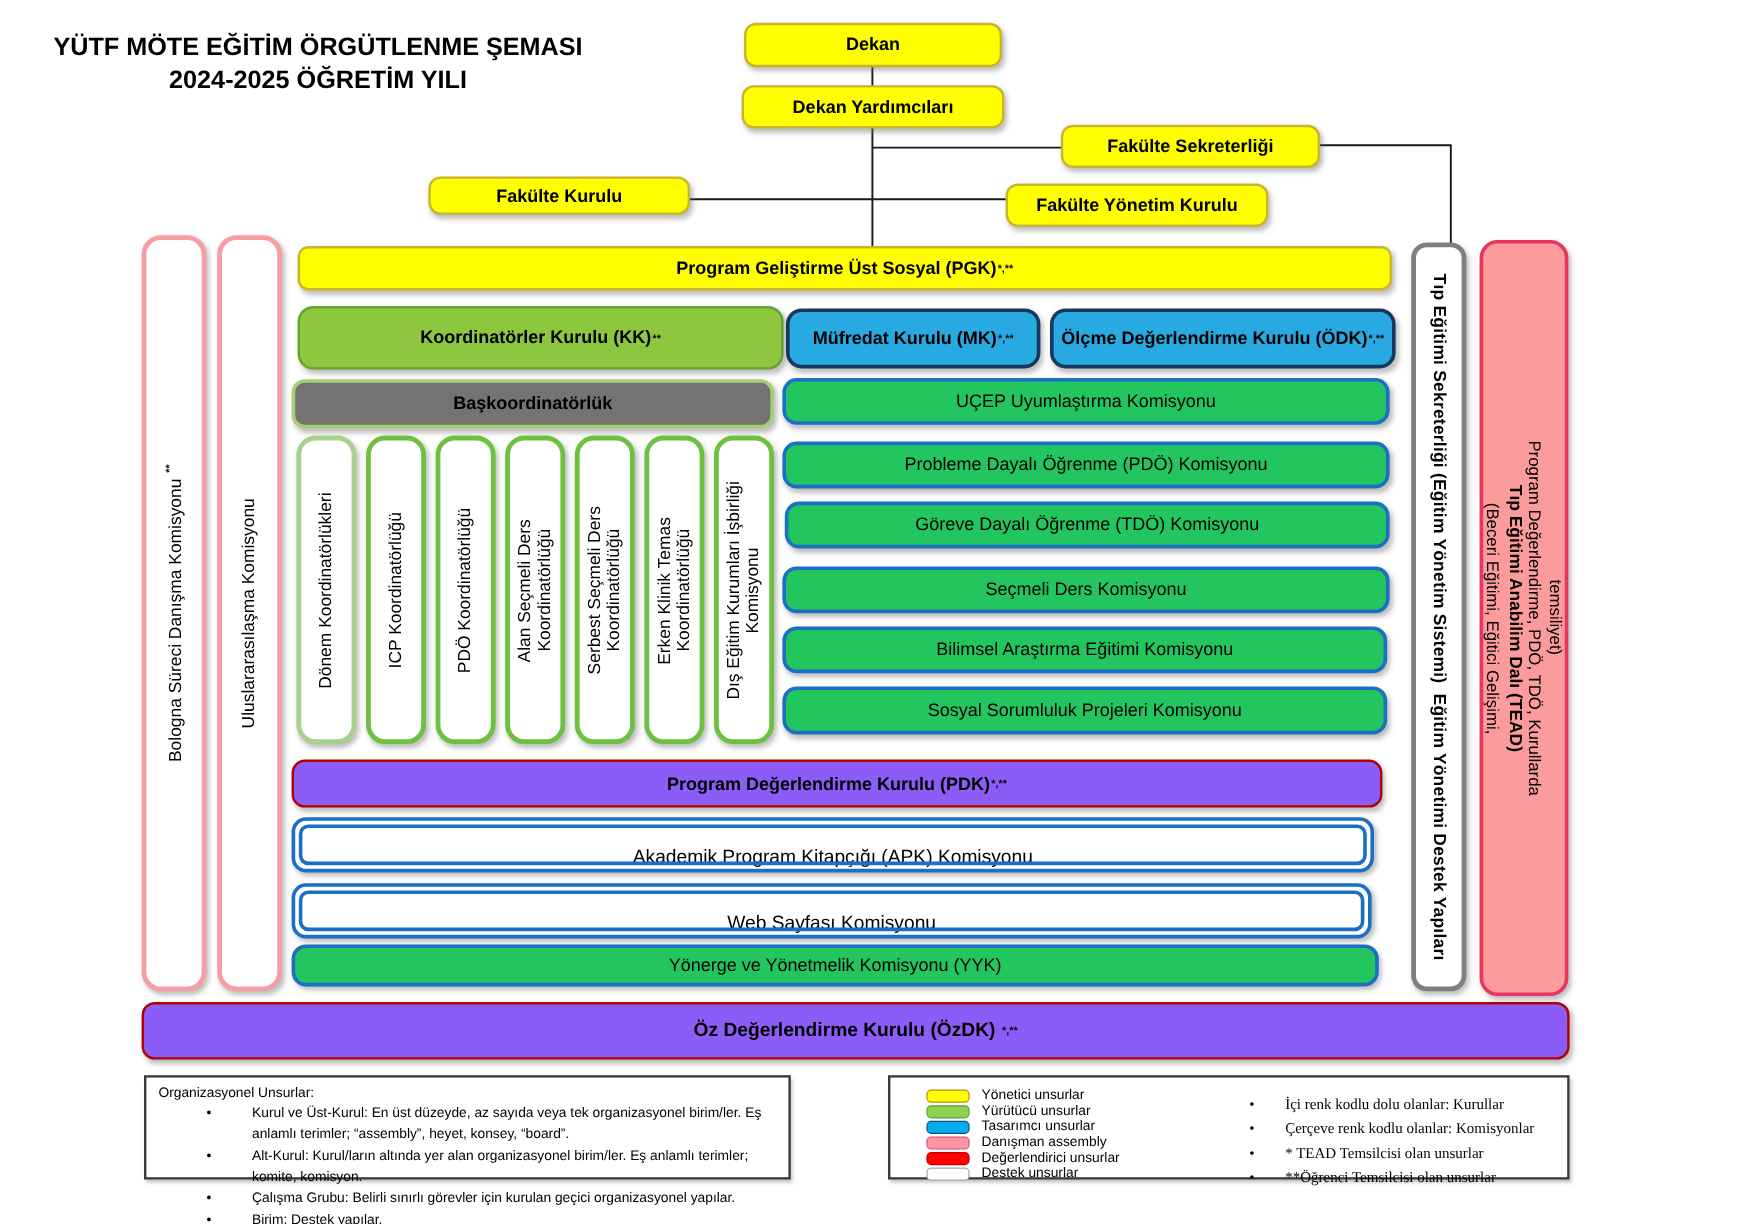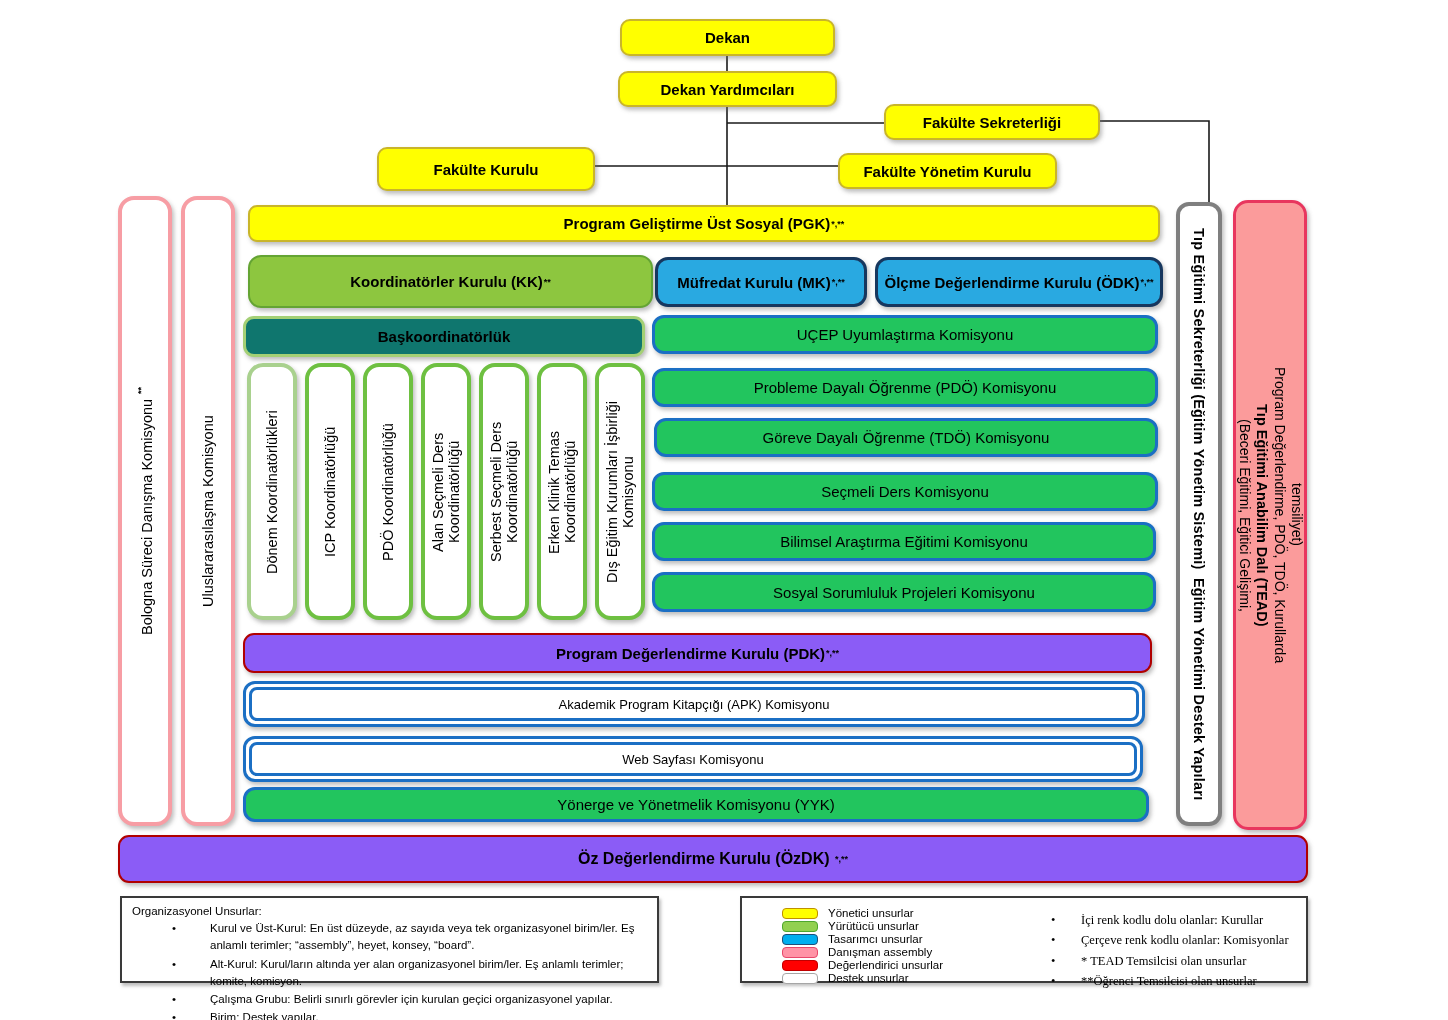--- a/index.html
+++ b/index.html
@@ -8,45 +8,45 @@
   svg.lines{position:absolute;left:0;top:0;width:1448px;height:1020px;z-index:0;}
   .title{position:absolute;left:40px;top:26px;width:450px;text-align:center;
          font-weight:700;font-size:21px;line-height:1.3;z-index:2;}
   .box{position:absolute;box-sizing:border-box;display:flex;align-items:center;justify-content:center;
        text-align:center;border-radius:10px;z-index:1;background:#fff;
        box-shadow:2px 3px 4px rgba(110,110,110,.45);}
   .yellow{background:#FFFF00;border:2px solid #C9B52A;font-weight:700;font-size:15px;}
   .pgk{border-radius:9px;}
   .green-fill{background:#8DC63F;border:2px solid #64A433;font-weight:700;font-size:15px;border-radius:13px;}
   .blue-fill{background:#29A9E1;border:3px solid #17375E;font-weight:700;font-size:15px;border-radius:13px;}
-  .green-border{background:#0f766e;border:3px solid #A4D075;font-weight:700;font-size:15px;border-radius:11px;}
+  .green-border{background:#737373;border:3px solid #A4D075;font-weight:700;font-size:15px;border-radius:11px;}
   .coord{background:#fff;border:4px solid #6EC041;border-radius:16px;font-size:14.5px;}
   .coord-light{border-color:#A9D18E;}
   .blue-border{background:#22c55e;border:3px solid #1B6FC4;border-radius:12px;font-size:15px;font-weight:500;}
-  .double-outer{background:#fff;border:3px solid #1B6FC4;border-radius:12px;font-size:13px;font-weight:500;}
+  .double-outer{background:#fff;border:3px solid #1B6FC4;border-radius:12px;font-size:16px;font-weight:500;align-items:flex-end;}
   .double-inner{position:absolute;inset:3px;border:3px solid #1B6FC4;border-radius:8px;pointer-events:none;}
   .red-fill{background:#8b5cf6;border:2px solid #B00000;font-weight:700;font-size:15px;border-radius:11px;}
   .pink-border{background:#fff;border:4px solid #F79DA4;border-radius:16px;font-size:14.5px;}
   .gray-border{background:#fff;border:4px solid #7F7F7F;border-radius:13px;font-size:14.5px;font-weight:600;overflow:hidden;}
   .tead{background:#FB9B9B;border:3px solid #E8365E;border-radius:15px;overflow:hidden;}
   .vtext-up{writing-mode:vertical-rl;transform:rotate(180deg);text-align:center;}
   .coord-text{height:210px;line-height:16px;}
   .pink-text{height:610px;white-space:nowrap;}
   .gray-text{writing-mode:vertical-rl;height:616px;white-space:pre;text-align:center;letter-spacing:.2px;}
   .tead-flow{writing-mode:vertical-lr;height:618px;text-align:center;font-size:14px;line-height:17.5px;}
   .tead-line{margin:0;}
   .tead-title{font-weight:700;font-size:14.5px;}
   sup{font-size:9px;font-weight:700;margin-left:1px;}
   .legend{position:absolute;box-sizing:border-box;background:#fff;border:2px solid #3A3A3A;
           box-shadow:2px 3px 3px rgba(130,130,130,.5);z-index:1;font-size:11.5px;}
   .legend-title{padding:7px 0 0 10px;font-size:11.5px;}
   ul.bullets{margin:3px 0 0 0;padding-left:50px;list-style:none;}
   ul.bullets li{position:relative;padding-left:38px;line-height:1.5;margin:0 6px 1px 0;}
   ul.bullets li::before{content:"\2022";position:absolute;left:0;top:0;}
-  .legend-right-inner{display:flex;height:100%;box-sizing:border-box;padding:9px 8px 6px 40px;}
+  .legend-right-inner{display:flex;height:100%;box-sizing:border-box;padding:9px 8px 6px 30px;}
   .swatch-col{width:255px;display:flex;flex-direction:column;gap:1px;}
   .swatch-row{display:flex;align-items:center;height:12.8px;}
   .swatch{display:inline-block;width:36px;height:11px;border:1.5px solid #888;border-radius:4px;
           box-sizing:border-box;margin-right:10px;flex:none;}
   .swatch-label{font-size:11.5px;white-space:nowrap;}
   ul.notes{font-family:"Liberation Serif",serif;font-size:12.5px;margin:4px 0 0 0;padding-left:14px;flex:1;}
   ul.notes li{padding-left:30px;line-height:1.55;}
 </style>
 </head>
 <body>
@@ -54,25 +54,29 @@
 <div class="canvas">
 
   <svg class="lines" viewBox="0 0 1448 1020">
     <path d="M727 54 L727 72" stroke="#1a1a1a" stroke-width="1.6" fill="none"></path>
     <path d="M727 106 L727 206" stroke="#1a1a1a" stroke-width="1.6" fill="none"></path>
     <path d="M727 123 L886 123" stroke="#1a1a1a" stroke-width="1.6" fill="none"></path>
     <path d="M574 166 L840 166" stroke="#1a1a1a" stroke-width="1.6" fill="none"></path>
     <path d="M1099 121 L1209 121 L1209 204" stroke="#1a1a1a" stroke-width="1.6" fill="none"></path>
   </svg>
 
+  <div class="title">
+    <div>YÜTF MÖTE EĞİTİM ÖRGÜTLENME ŞEMASI</div>
+    <div>2024-2025 ÖĞRETİM YILI</div>
+  </div>
 
   <div class="box yellow" style="left:620px;top:19px;width:215px;height:37px">Dekan</div>
   <div class="box yellow" style="left:618px;top:71px;width:219px;height:36px">Dekan Yardımcıları</div>
   <div class="box yellow" style="left:884px;top:104px;width:216px;height:36px">Fakülte Sekreterliği</div>
-  <div class="box yellow" style="left:377px;top:147px;width:218px;height:44px">Fakülte Kurulu</div>
+  <div class="box yellow" style="left:357px;top:147px;width:218px;height:32px">Fakülte Kurulu</div>
   <div class="box yellow" style="left:838px;top:153px;width:219px;height:36px">Fakülte Yönetim Kurulu</div>
 
   <div class="box yellow pgk" style="left:248px;top:205px;width:912px;height:37px">
     <span>Program Geliştirme Üst Sosyal (PGK)</span>
       <sup>*,**</sup>
   </div>
 
   <div class="box green-fill" style="left:248px;top:255px;width:405px;height:53px">
     <span>Koordinatörler Kurulu (KK)</span>
       <sup>**</sup>

